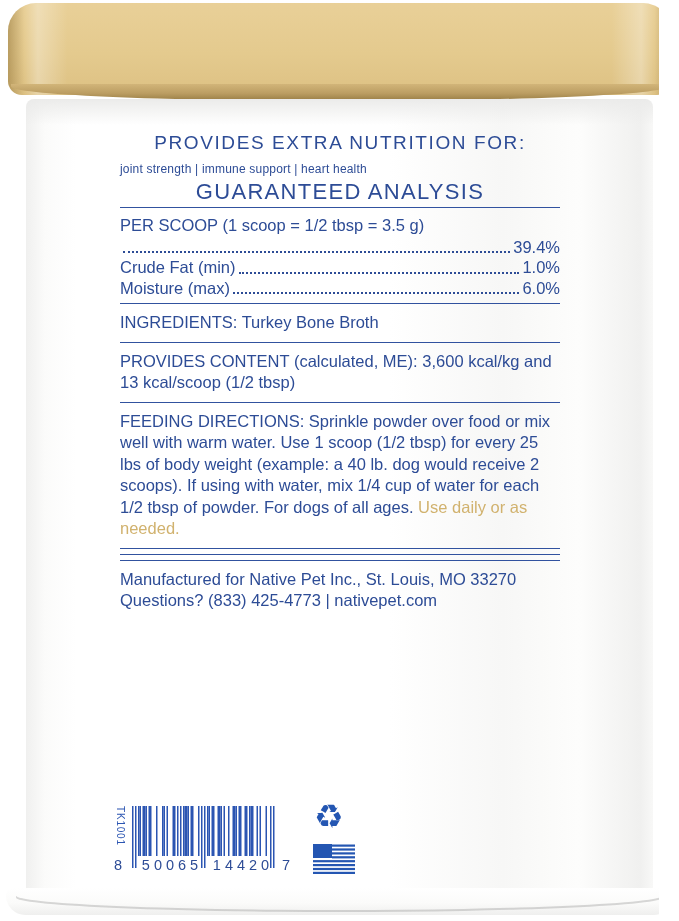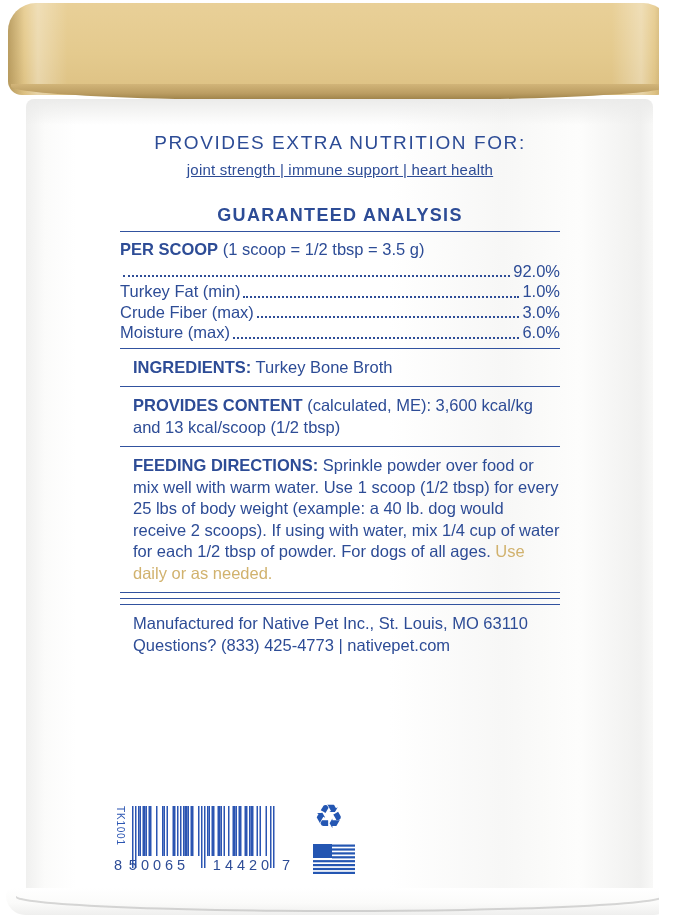--- a/index.html
+++ b/index.html
@@ -43,47 +43,46 @@
   }
   
   .label{
     position:absolute;left:120px;top:131px;width:440px;
     color:#2d4c96;font-size:16.5px;line-height:21.5px;
   }
   .h1{
     text-align:center;font-size:19px;letter-spacing:1.6px;line-height:24px;
     font-weight:400;white-space:nowrap;
   }
-  .sub{ text-align:center;font-size:15px;margin-top:4px;letter-spacing:.2px;text-decoration:underline; }
+  .sub{ text-align:left;font-size:12px;margin-top:4px;letter-spacing:.2px; }
   .ga-title{
-    text-align:center;font-weight:700;font-size:18px;letter-spacing:1.3px;
-    margin-top:24px;
+    text-align:center;font-weight:400;font-size:22px;letter-spacing:1.3px;
   }
   .divider{ border-top:1.6px solid #31529f;margin-top:5px; }
-  .b{ font-weight:700; }
+  .b{ font-weight:400; }
   .perscoop{ margin-top:7px; }
   .row{ display:flex;align-items:flex-end;line-height:20.6px; }
   .dots{
     flex:1;border-bottom:2px dotted #2d4c96;margin:0 3px 4px 3px;height:0;
   }
-  .sec{ margin:8px 0 8px 13px; }
+  .sec{ margin:8px 0 8px 0; }
   .gold{ color:#d1b26e; }
   
   .barcode-area{ position:absolute;left:112px;top:802px;width:200px;height:84px; }
   .sku{
     position:absolute;left:3px;top:4px;writing-mode:vertical-rl;
     font-size:10px;letter-spacing:.8px;color:#2b55b2;
     font-family:"Liberation Sans","DejaVu Sans",sans-serif;
   }
   .bars{ position:absolute;left:20px;top:4px; }
   .bc-digit{
     position:absolute;top:54px;font-size:14.5px;color:#2d4c96;line-height:18px;
   }
   .bc-g{ width:66px;text-align:center;letter-spacing:4px; }
-  .d0{ left:2px; } .d1{ left:14px; } .d2{ left:98px; } .d3{ left:170px; }
+  .d0{ left:2px; } .d1{ left:27px; } .d2{ left:98px; } .d3{ left:170px; }
   .recycle{
     position:absolute;left:314px;top:799px;font-size:33px;line-height:36px;
     color:#2456b2;font-family:"DejaVu Sans",sans-serif;
   }
   .flag{ position:absolute;left:313px;top:844px; }
 </style>
 </head>
 <body>
 
 <div class="canvas">
@@ -99,31 +98,26 @@
     <div class="h1">PROVIDES EXTRA NUTRITION FOR:</div>
     <div class="sub">joint strength | immune support | heart health</div>
 
     <div class="ga-title">GUARANTEED ANALYSIS</div>
     <div class="divider"></div>
 
     <div class="perscoop"><span class="b">PER SCOOP</span> <span>(1 scoop = 1/2 tbsp = 3.5 g)</span></div>
 
     <div class="row">
       <span class="dots"></span>
-      <span>92.0%</span>
+      <span>39.4%</span>
     </div>
     <div class="row">
-      <span>Turkey Fat (min)</span>
+      <span>Crude Fat (min)</span>
       <span class="dots"></span>
       <span>1.0%</span>
-    </div>
-    <div class="row">
-      <span>Crude Fiber (max)</span>
-      <span class="dots"></span>
-      <span>3.0%</span>
     </div>
     <div class="row">
       <span>Moisture (max)</span>
       <span class="dots"></span>
       <span>6.0%</span>
     </div>
 
     <div class="divider"></div>
 
     <div class="sec"><span class="b">INGREDIENTS:</span> <span>Turkey Bone Broth</span></div>
@@ -133,21 +127,21 @@
     <div class="divider"></div>
 
     <div class="sec"><span class="b">FEEDING DIRECTIONS:</span> <span>Sprinkle powder over food or mix well with warm water. Use 1 scoop (1/2 tbsp) for every 25 lbs of body weight (example: a 40 lb. dog would receive 2 scoops). If using with water, mix 1/4 cup of water for each 1/2 tbsp of powder. For dogs of all ages.</span> <span class="gold">Use daily or as needed.</span></div>
     <div class="divider"></div>
 
     <div class="divider"></div>
 
     <div class="divider"></div>
 
     <div class="sec">
-      <div>Manufactured for Native Pet Inc., St. Louis, MO 63110</div>
+      <div>Manufactured for Native Pet Inc., St. Louis, MO 33270</div>
       <div>Questions? (833) 425-4773 | nativepet.com</div>
     </div>
   </div>
 
   <div class="barcode-area">
     <div class="sku">TK1001</div>
     <svg id="barcode-svg" class="bars" width="146" height="64">
         <rect x="0" y="0" width="1.5" height="62" fill="#2b55b2"></rect>
         <rect x="3" y="0" width="1.5" height="62" fill="#2b55b2"></rect>
         <rect x="6" y="0" width="1.5" height="50" fill="#2b55b2"></rect>

